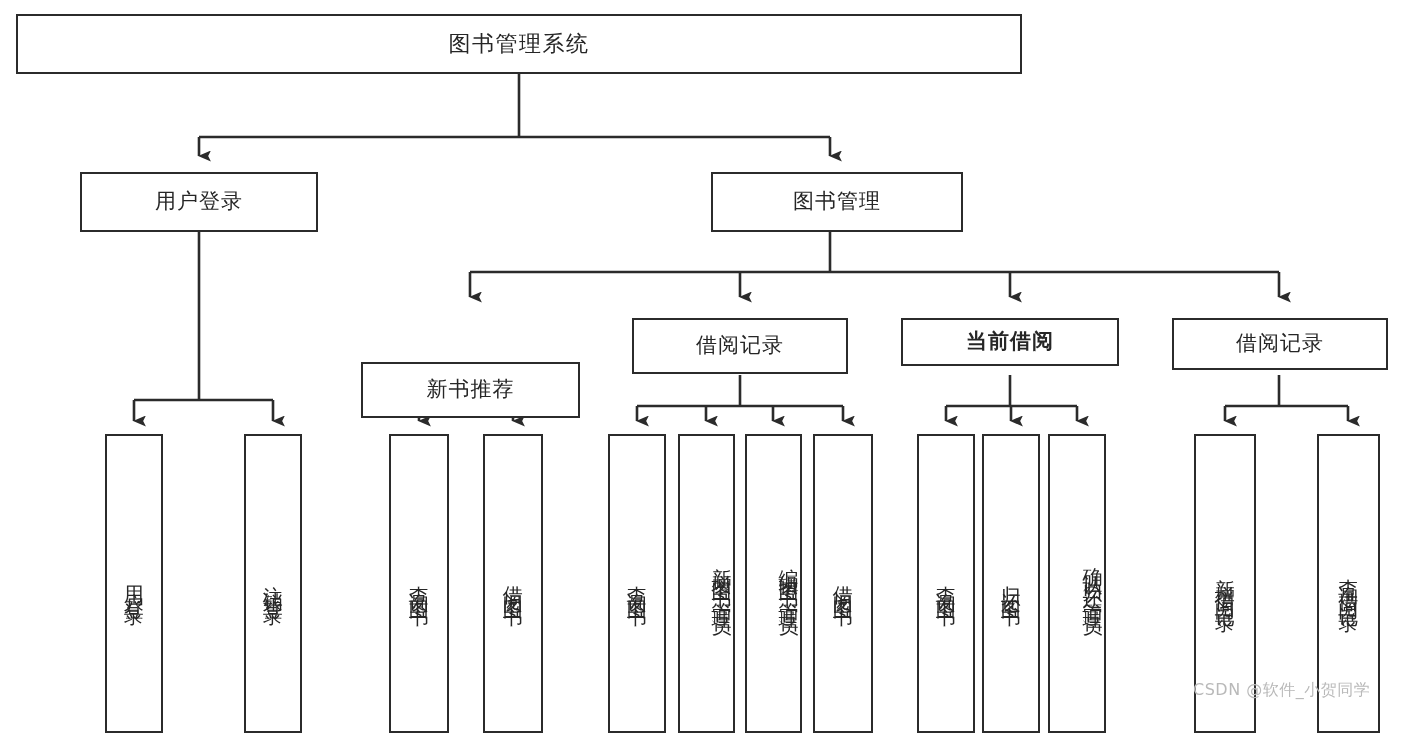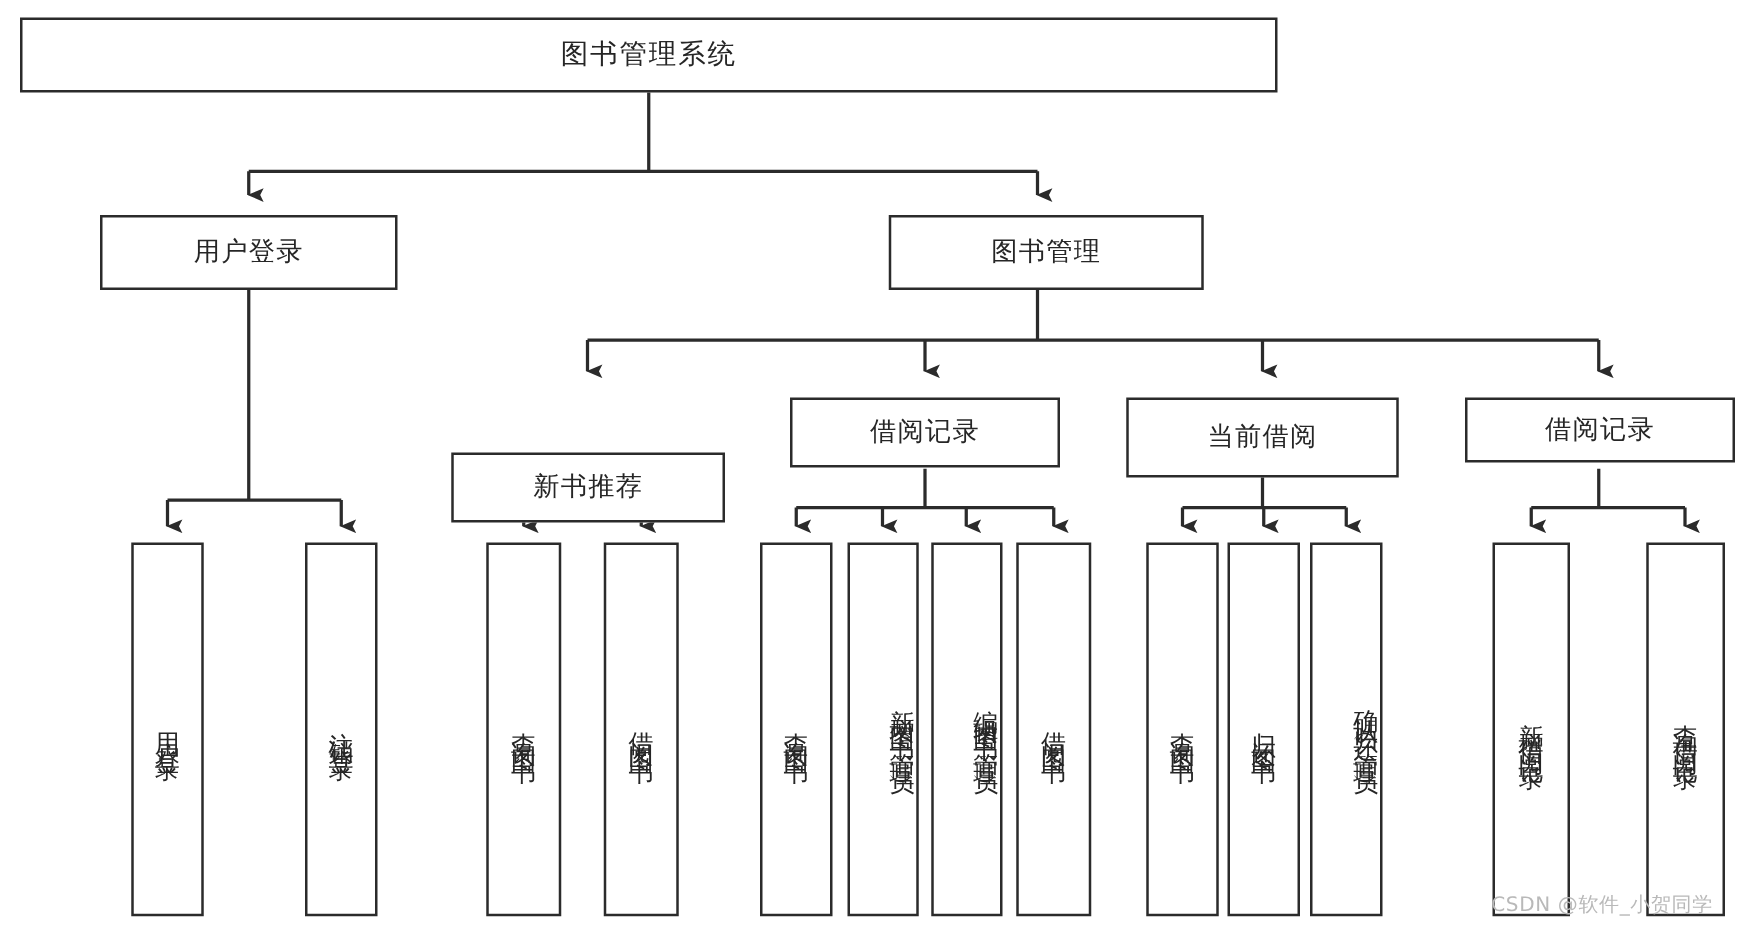--- a/index.html
+++ b/index.html
@@ -130,21 +130,21 @@
   <div class="node h" style="left:711px;top:172px;width:252px;height:60px;">
     <span class="lbl">图书管理</span>
   </div>
 
   <div class="node h" style="left:361px;top:318px;width:219px;height:56px;margin-top:44px;">
     <span class="lbl">新书推荐</span>
   </div>
   <div class="node h" style="left:632px;top:318px;width:216px;height:56px;">
     <span class="lbl">借阅记录</span>
   </div>
-  <div class="node h" style="left:901px;top:318px;width:218px;height:64px;">
+  <div class="node h" style="left:901px;top:318px;width:218px;height:48px;font-weight:bold;">
     <span class="lbl">当前借阅</span>
   </div>
   <div class="node h" style="left:1172px;top:318px;width:216px;height:52px;">
     <span class="lbl">借阅记录</span>
   </div>
 
   <div class="node v" style="left:105px;top:434px;width:58px;height:299px;">
     <span class="lbl">用户登录</span>
   </div>
   <div class="node v" style="left:244px;top:434px;width:58px;height:299px;">
@@ -181,15 +181,15 @@
     <span class="lbl">确认归还（管理员）</span>
   </div>
 
   <div class="node v" style="left:1194px;top:434px;width:62px;height:299px;">
     <span class="lbl">新增借阅记录</span>
   </div>
   <div class="node v" style="left:1317px;top:434px;width:63px;height:299px;">
     <span class="lbl">查询借阅记录</span>
   </div>
 
-  <div class="watermark" style="left:1193px;top:714px;">CSDN @软件_小贺同学</div>
+  <div class="watermark" style="left:1193px;top:680px;">CSDN @软件_小贺同学</div>
 
 </div>
 
 </body></html>

